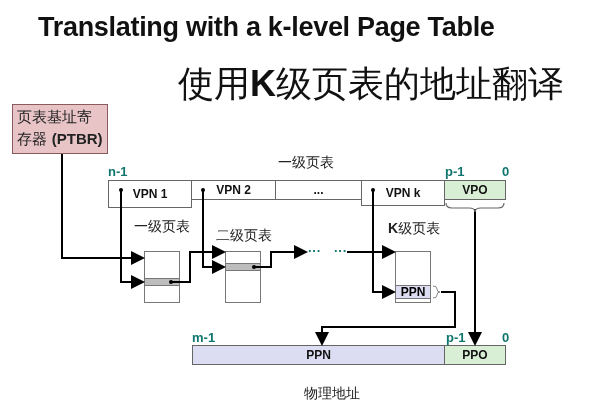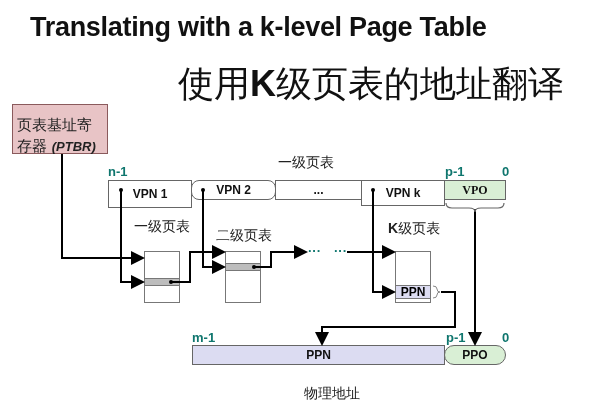--- a/index.html
+++ b/index.html
@@ -1,21 +1,21 @@
 <!DOCTYPE html>
 <html><head>
 <meta charset="utf-8">
 <style>
   html, body { margin:0; padding:0; background:#ffffff; }
   body { width:612px; height:409px; position:relative; overflow:hidden; font-family:"Liberation Sans", sans-serif; }
-  .title { position:absolute; left:30px; top:12px; font-size:27px; font-weight:bold; color:#111; letter-spacing:-0.3px; white-space:nowrap; }
+  .title { position:absolute; left:38px; top:12px; font-size:27px; font-weight:bold; color:#111; letter-spacing:-0.3px; white-space:nowrap; }
   .subtitle { position:absolute; left:178px; top:60px; font-size:36px; color:#111; font-family:"DejaVu Serif", serif; white-space:nowrap; }
   .subtitle b { font-family:"Liberation Sans", sans-serif; }
-  .ptbr { position:absolute; left:12px; top:104px; width:96px; height:50px; background:#e8c4c6; border:1px solid #8a5a5c; box-sizing:border-box; font-size:15px; color:#222; font-family:"DejaVu Serif", serif; padding:10px 4px; line-height:21px; }
-  .ptbr .b { font-family:"Liberation Sans", sans-serif; font-weight:bold; font-size:13px;font-style:italic; }
+  .ptbr { position:absolute; left:12px; top:104px; width:96px; height:50px; background:#e8c4c6; border:1px solid #8a5a5c; box-sizing:border-box; font-size:15px; color:#222; font-family:"DejaVu Serif", serif; padding:2px 4px; line-height:21px; }
+  .ptbr .b { font-family:"Liberation Sans", sans-serif; font-weight:bold; font-size:15px; }
   .lbl { position:absolute; font-size:13px; font-weight:bold; color:#0f766e; white-space:nowrap; }
   .cn { position:absolute; font-size:14px; color:#222; font-family:"DejaVu Serif", serif; white-space:nowrap; }
   .cnb { font-family:"Liberation Sans", sans-serif; font-weight:bold; }
   .cell { position:absolute; box-sizing:border-box; border:1px solid #666; display:flex; align-items:center; justify-content:center; font-size:12px; font-weight:bold; color:#111; background:#fff; }
   .green { background:#d9efd5; }
   .lav { background:#dcdcf2; }
   .tbl { position:absolute; box-sizing:border-box; border:1px solid #777; background:#fff; }
   .row { position:absolute; left:0; right:0; height:8px; background:#bdbdbd; border-top:1px solid #777; border-bottom:1px solid #777; box-sizing:border-box; }
   .ppnrow { position:absolute; left:0; right:0; height:14px; background:#dcdcf2; border-top:1px solid #777; border-bottom:1px solid #777; box-sizing:border-box; font-size:12px; font-weight:bold; display:flex; align-items:center; justify-content:center; }
   svg.wires { position:absolute; left:0; top:0; }
@@ -30,24 +30,24 @@
   <div>页表基址寄</div>
   <div><span>存器 </span><span class="b">(PTBR)</span></div>
 </div>
 
 <div class="cn" style="left:278px;top:154px;">一级页表</div>
 <div class="lbl" style="left:108px;top:164px;">n-1</div>
 <div class="lbl" style="left:445px;top:164px;">p-1</div>
 <div class="lbl" style="left:502px;top:164px;">0</div>
 
 <div class="cell" style="left:108px;top:180px;width:84px;height:28px;">VPN 1</div>
-<div class="cell" style="left:191px;top:180px;width:85px;height:20px;border-radius:8px;">VPN 2</div>
+<div class="cell" style="left:191px;top:180px;width:85px;height:20px;">VPN 2</div>
 <div class="cell" style="left:275px;top:180px;width:87px;height:20px;">...</div>
 <div class="cell" style="left:361px;top:180px;width:84px;height:26px;">VPN k</div>
-<div class="cell green" style="left:444px;top:180px;width:62px;height:20px;font-family:Liberation Serif, serif;">VPO</div>
+<div class="cell green" style="left:444px;top:180px;width:62px;height:20px;">VPO</div>
 
 <div class="cn" style="left:134px;top:218px;">一级页表</div>
 <div class="cn" style="left:216px;top:218px;margin-top:9px;">二级页表</div>
 <div class="cn" style="left:388px;top:220px;"><span class="cnb">K</span><span>级页表</span></div>
 
 <div class="tbl" style="left:144px;top:251px;width:36px;height:52px;">
   <div class="row" style="top:26px;"></div>
 </div>
 <div class="tbl" style="left:225px;top:251px;width:36px;height:52px;">
   <div class="row" style="top:11px;"></div>
@@ -56,21 +56,21 @@
   <div class="ppnrow" style="top:33px;">PPN</div>
 </div>
 
 <div class="lbl" style="left:308px;top:243px;font-weight:bold;">···</div>
 <div class="lbl" style="left:334px;top:243px;font-weight:bold;">···</div>
 
 <div class="lbl" style="left:192px;top:330px;">m-1</div>
 <div class="lbl" style="left:446px;top:330px;">p-1</div>
 <div class="lbl" style="left:502px;top:330px;">0</div>
 <div class="cell lav" style="left:192px;top:345px;width:253px;height:20px;">PPN</div>
-<div class="cell green" style="left:444px;top:345px;width:62px;height:20px;border-radius:10px;">PPO</div>
+<div class="cell green" style="left:444px;top:345px;width:62px;height:20px;">PPO</div>
 <div class="cn" style="left:304px;top:385px;">物理地址</div>
 
 <svg class="wires" width="612" height="409">
   <defs>
     <marker id="ah" markerWidth="7" markerHeight="7" refX="6" refY="3.5" orient="auto">
       <path d="M0,0 L7,3.5 L0,7 z" fill="#000"></path>
     </marker>
   </defs>
   <g stroke="#000" stroke-width="2" fill="none">
 

